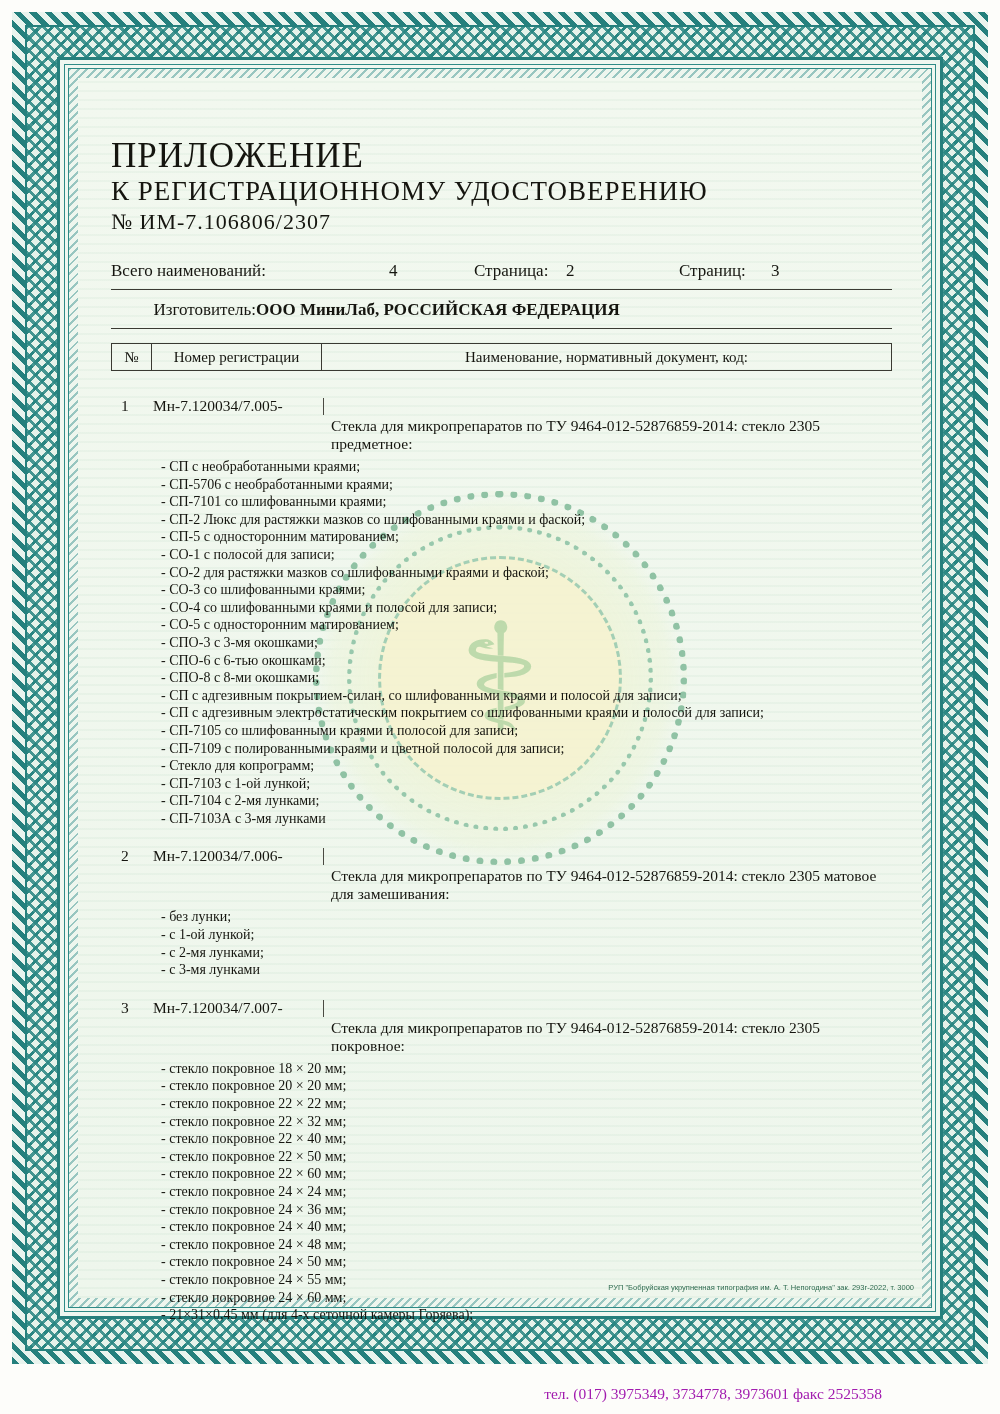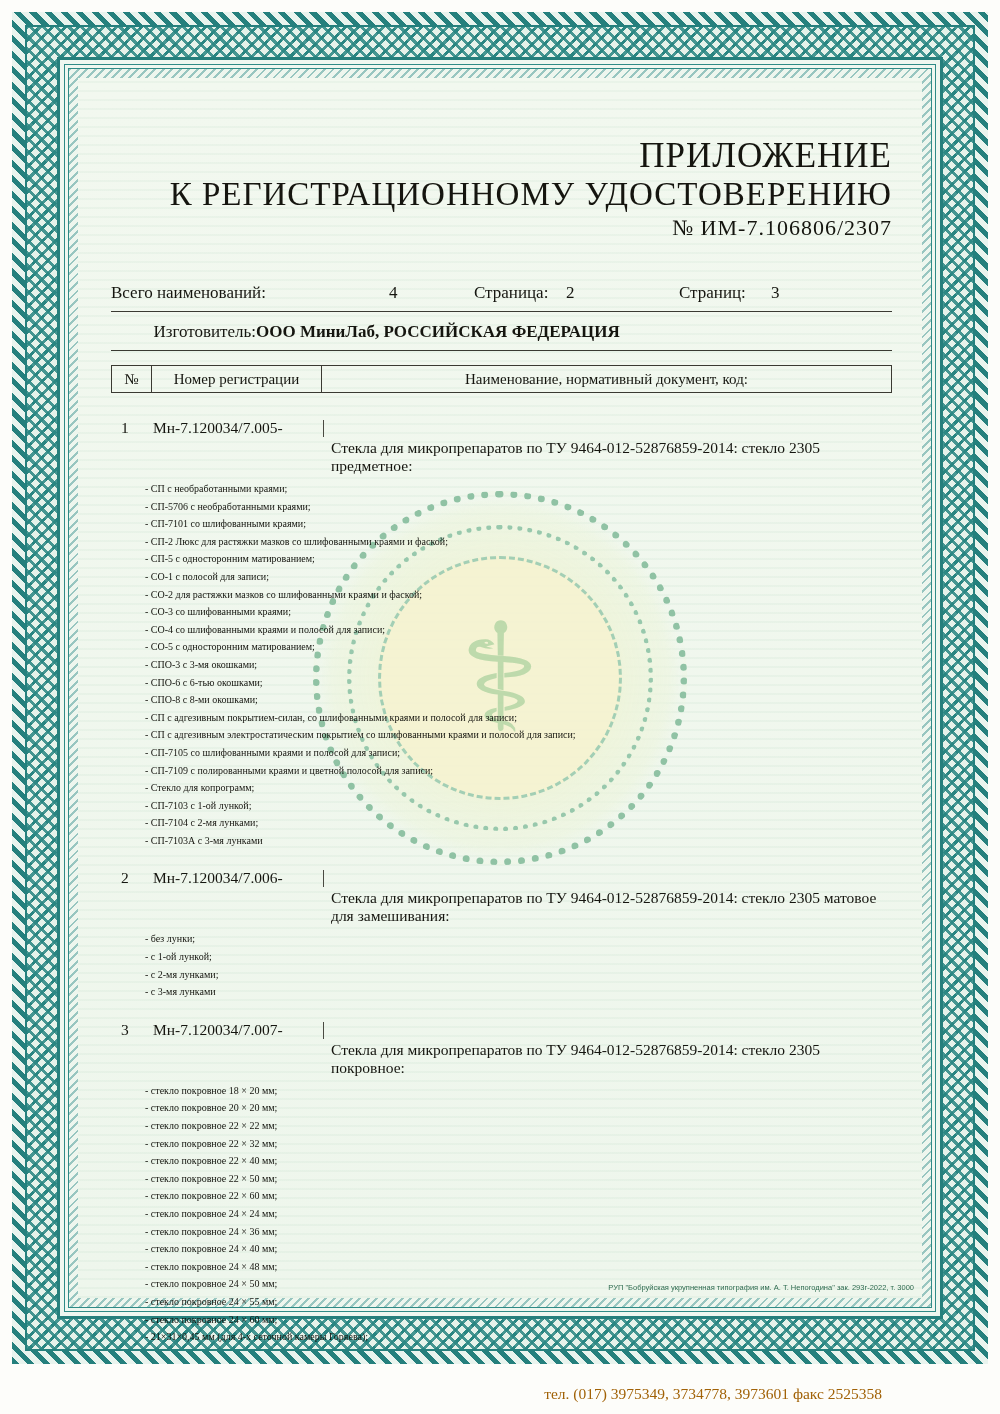--- a/index.html
+++ b/index.html
@@ -68,23 +68,23 @@
   .rosette .glyph{
     font-size:150px;line-height:1;color:#afd39e;opacity:0.85;
     font-family:"DejaVu Sans", sans-serif;
   }
   
   .content{
     position:relative;z-index:2;
     padding:58px 30px 0 33px;
     box-sizing:border-box;height:100%;
   }
-  .title{ text-align:right; letter-spacing:1px; margin-bottom:42px;}
+  .title{ text-align:left; letter-spacing:1px; margin-bottom:26px;}
   .title .t1{font-size:35px;}
-  .title .t2{font-size:33px;}
+  .title .t2{font-size:27px;}
   .title .t3{font-size:22px;margin-top:2px;}
   .meta-row{display:flex;font-size:17px;margin:0 0 8px 0;}
   .meta-row .m1{width:278px;}
   .meta-row .v1{width:85px;}
   .meta-row .m2{width:92px;}
   .meta-row .v2{width:113px;}
   .meta-row .m3{width:92px;}
   .divider{border:0;border-top:1.4px solid #3a3a32;margin:6px 0 10px 0;}
   .manu-row{display:flex;font-size:17px;margin:2px 0 8px 0;text-align:right;}
   .manu-row .label{width:145px;}
@@ -98,28 +98,28 @@
   .tbl-header .c{border-right:1.2px solid #3a3a32;height:100%;display:flex;align-items:center;justify-content:center;}
   .tbl-header .c:last-child{border-right:none;}
   .entries{margin-top:26px;}
   .entry{margin-bottom:20px;}
   .entry-head{display:grid;grid-template-columns:42px 168px 1fr;font-size:15.5px;margin-bottom:5px;}
   .entry-no{padding-left:10px;}
   .entry-reg{text-align:left;padding-right:3px;white-space:nowrap;}
   .entry-desc{display:flex;}
   .entry-desc .tick{flex:0 0 1px;background:#4a4a42;height:17px;margin:1px 7px 0 2px;}
   .entry-desc .txt{flex:1;max-width:560px;margin-top:20px;}
-  .item-line{font-size:10px;line-height:17.6px;margin-left:34px;}
+  .item-line{font-size:14px;line-height:17.6px;margin-left:50px;}
   .print-info{
     position:absolute;right:8px;bottom:6px;z-index:3;
     font-size:7.5px;color:#2f6b50;font-family:"Liberation Sans", sans-serif;
   }
   .phone-line{
     position:absolute;bottom:11px;right:118px;
-    font-size:15.5px;color:#a16207;z-index:4;
+    font-size:15.5px;color:#a21caf;z-index:4;
   }
 </style>
 </head>
 <body>
 
 <div class="page">
 
   <div class="frame">
     <div class="band-lattice">
       <div class="band-line1">

